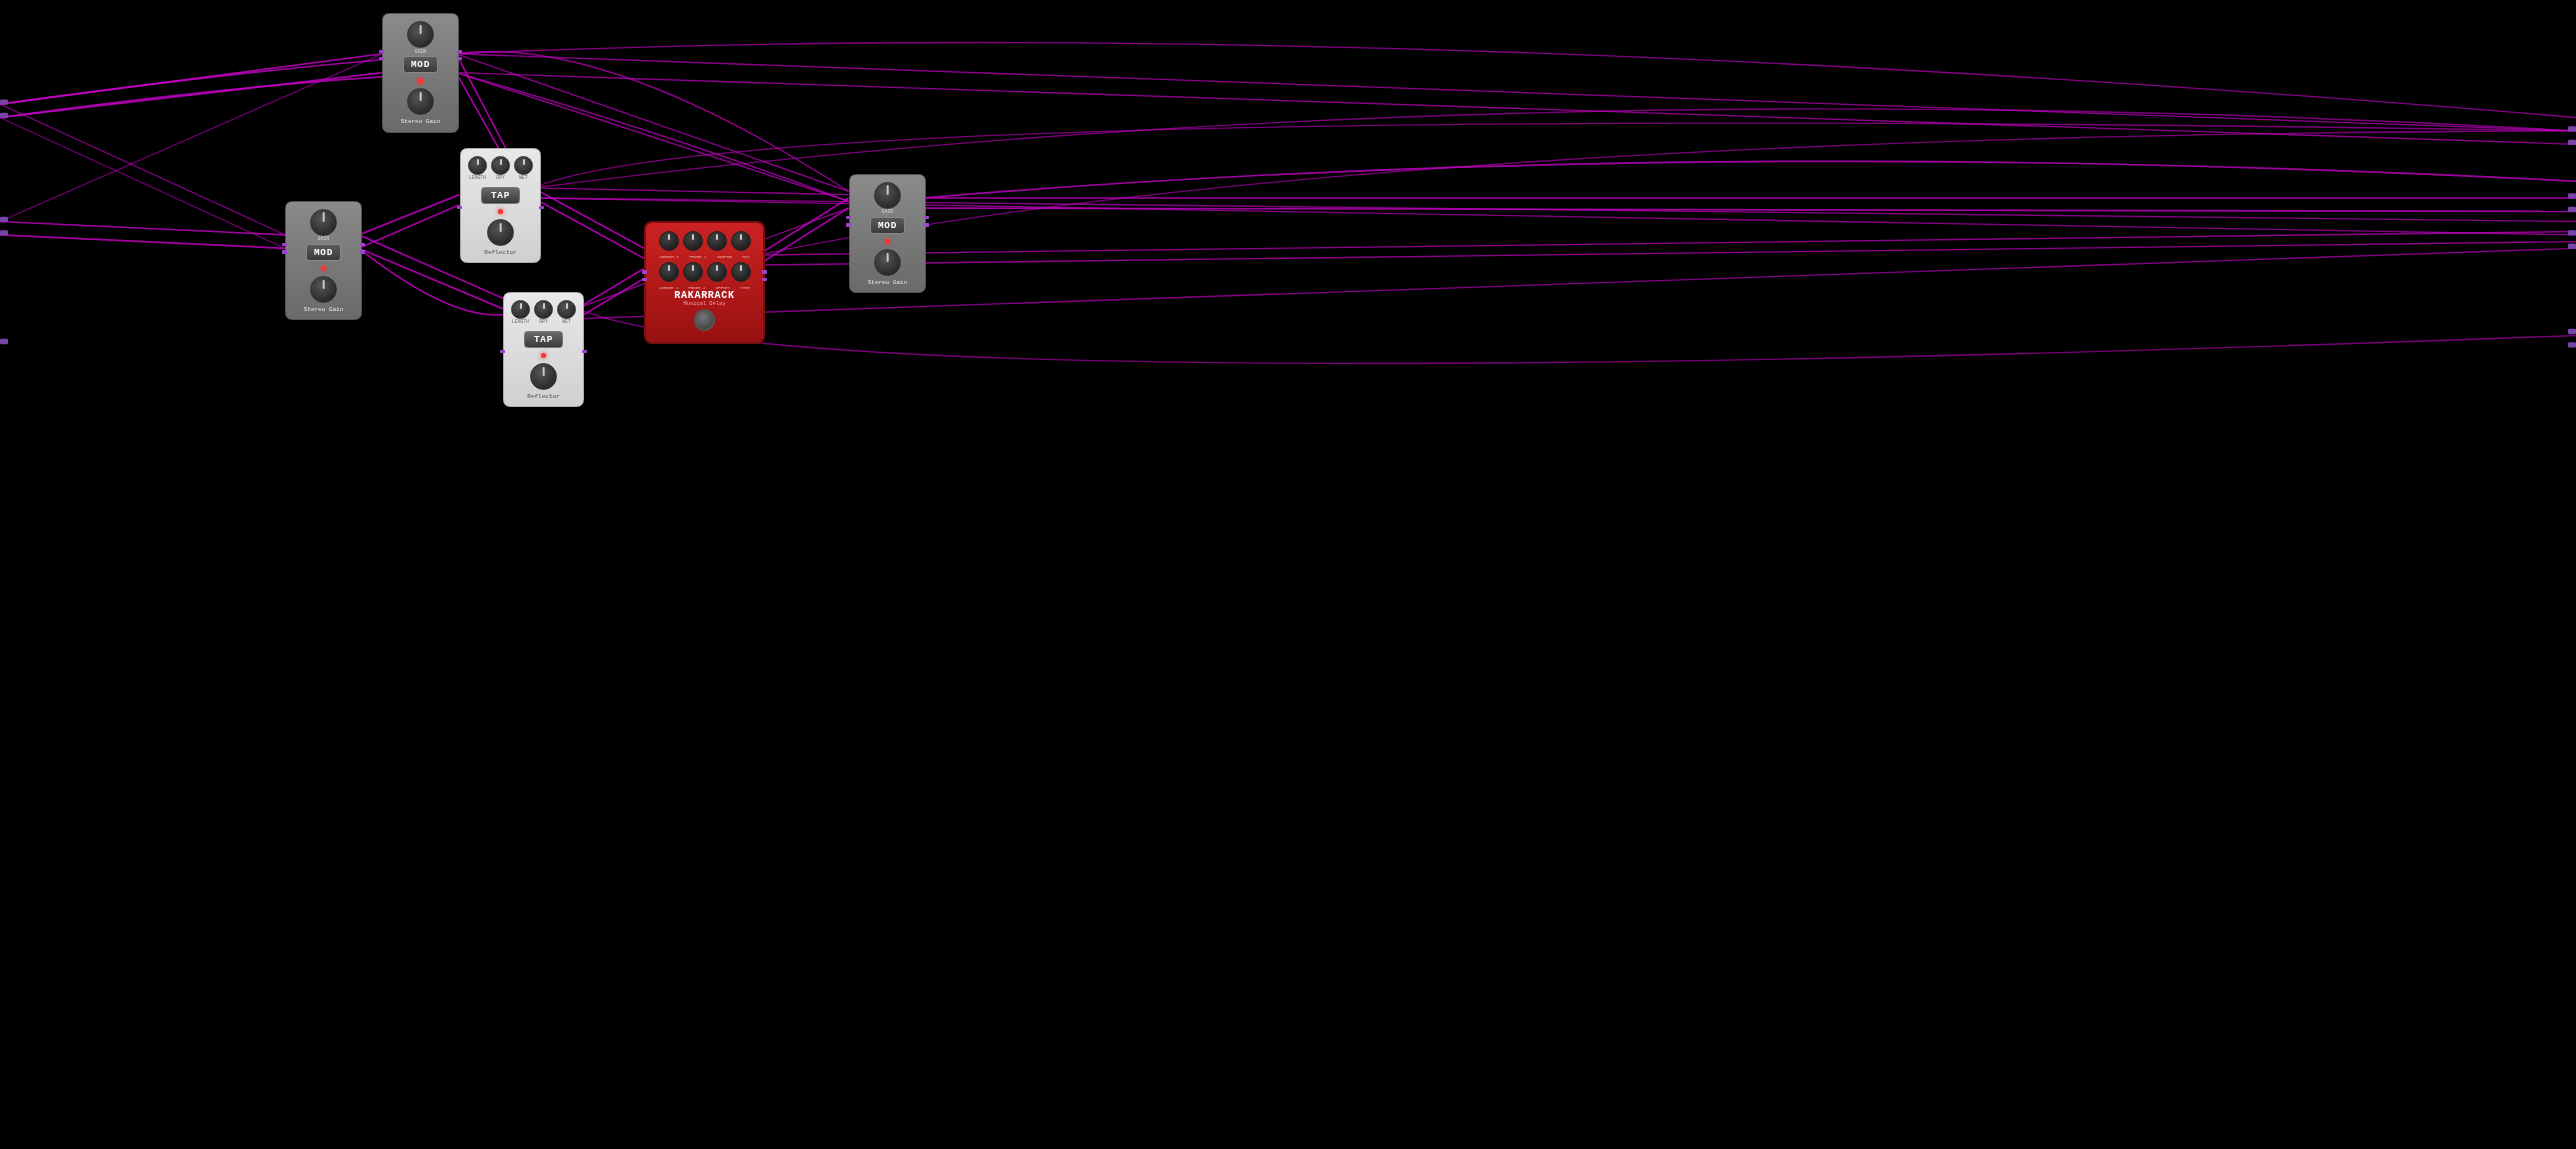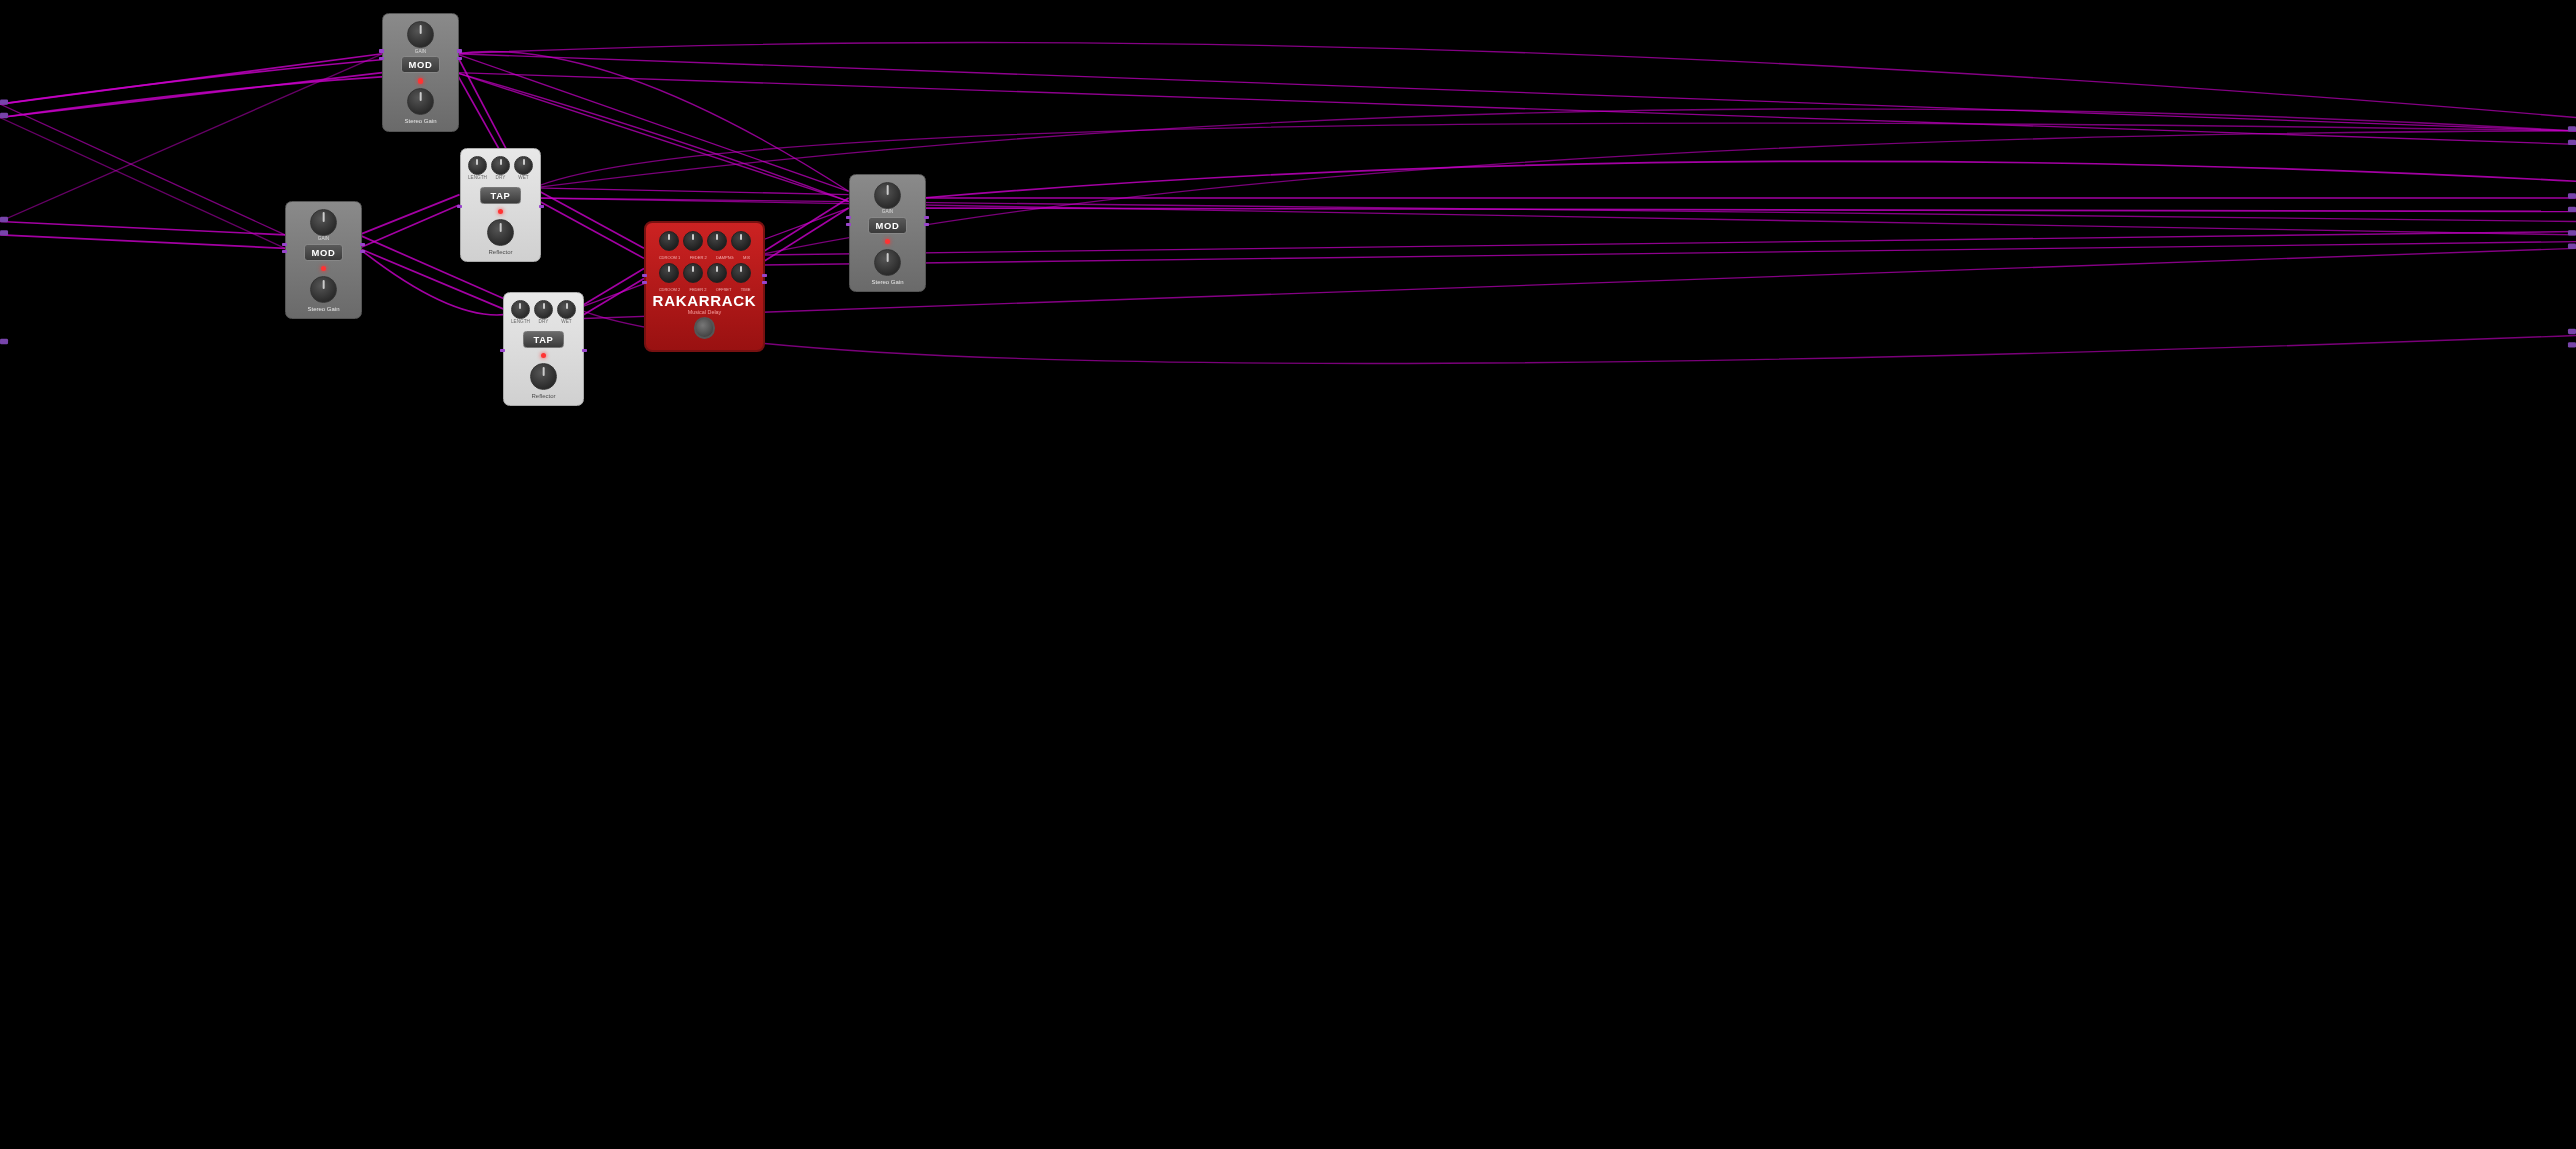--- a/index.html
+++ b/index.html
@@ -10,20 +10,21 @@
       overflow: hidden;
       position: relative;
       font-family: Arial, sans-serif;
     }
 
     .canvas {
       position: absolute;
       top: 0; left: 0;
       width: 2312px;
       height: 1150px;
+      font-family: Liberation Mono, monospace;
     }
 
     
     .pedal {
       position: absolute;
       border-radius: 5.4px;
       display: flex;
       flex-direction: column;
       align-items: center;
       padding: 6.7px 5.4px;
@@ -185,21 +186,21 @@
     .rak-label-row {
       display: flex;
       justify-content: space-around;
       width: 100%;
       font-size: 4px;
       color: #ffcccc;
       opacity: 0.8;
     }
 
     .rak-title {
-      font-size: 15px;
+      font-size: 10px;
       font-weight: bold;
       color: #fff;
       text-align: center;
       letter-spacing: 0.7px;
     }
     .rak-subtitle {
       font-size: 5.4px;
       color: #ffaaaa;
       text-align: center;
       opacity: 0.9;

